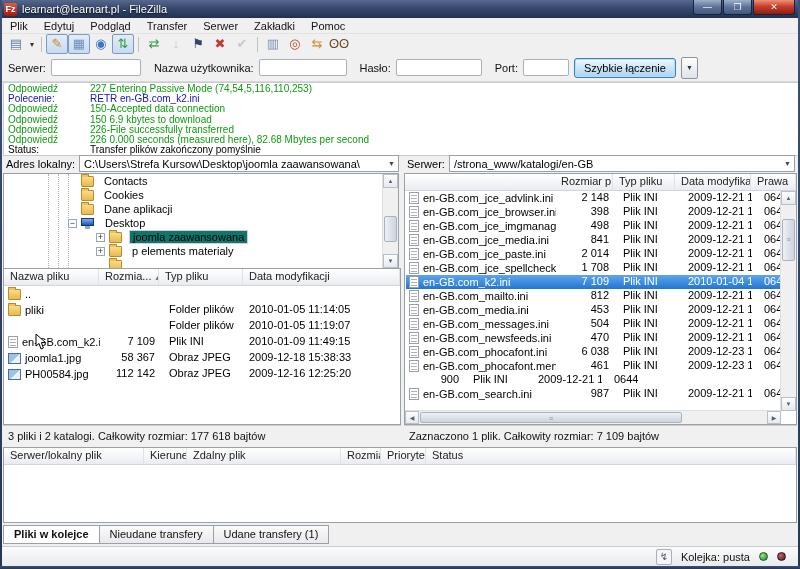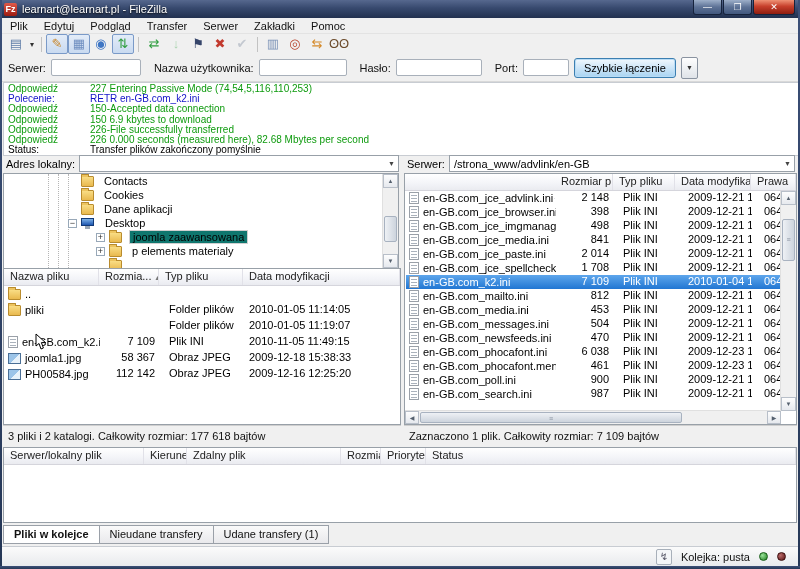--- a/index.html
+++ b/index.html
@@ -214,20 +214,21 @@
       <div class="logrow status">
         <span class="loglabel">Status:</span>
         <span class="logmsg">Transfer plików zakończony pomyślnie</span>
       </div>
     </div>
 
   <div class="panel local">
     <div class="addr">
       <span>Adres lokalny:</span>
       <span class="combo">
+        <span>C:\Users\Strefa Kursow\Desktop\joomla zaawansowana\</span>
         <span class="arr">▼</span>
       </span>
     </div>
     <div class="tree" id="localtree">
       <div class="guide" style="left:44px"></div>
       <div class="guide" style="left:54px"></div>
       <div class="guide" style="left:64px"></div>
       <div class="vsb" style="right:0;top:0;bottom:0">
         <span class="sbbtn" style="top:0;left:0">▲</span>
         <span class="sbbtn" style="bottom:0;left:0">▼</span>
@@ -304,21 +305,21 @@
             <span class="cell type" style="width: 84px;">Folder plików</span>
             <span class="cell date" style="flex: 1 1 0%;">2010-01-05 11:19:07</span>
           </div>
           <div class="frow">
             <span class="cell name" style="width: 95px;">
               <span class="ic ini"></span>
               <span>en-GB.com_k2.ini</span>
             </span>
             <span class="cell size" style="width: 60px;">7 109</span>
             <span class="cell type" style="width: 84px;">Plik INI</span>
-            <span class="cell date" style="flex: 1 1 0%;">2010-11-05 11:49:15</span>
+            <span class="cell date" style="flex: 1 1 0%;">2010-01-09 11:49:15</span>
           </div>
           <div class="frow">
             <span class="cell name" style="width: 95px;">
               <span class="ic jpg"></span>
               <span>joomla1.jpg</span>
             </span>
             <span class="cell size" style="width: 60px;">58 367</span>
             <span class="cell type" style="width: 84px;">Obraz JPEG</span>
             <span class="cell date" style="flex: 1 1 0%;">2009-12-18 15:38:33</span>
           </div>
@@ -332,21 +333,21 @@
             <span class="cell date" style="flex: 1 1 0%;">2009-12-16 12:25:20</span>
           </div>
         </div>
     </div>
   </div>
 
   <div class="panel remote">
     <div class="addr">
       <span>Serwer:</span>
       <span class="combo">
-        <span>/strona_www/advlink/en-GB</span>
+        <span>/strona_www/katalogi/en-GB</span>
         <span class="arr">▼</span>
       </span>
     </div>
     <div class="flist">
       <div class="hdr" id="remotehdr">
           <span class="hcell" style="width: 150px; margin-top: 24px;">Nazwa pliku<span class="sortarr">▴</span></span>
           <span class="hcell" style="width: 58px;">Rozmiar p...</span>
           <span class="hcell" style="width: 62px;">Typ pliku</span>
           <span class="hcell" style="width: 76px;">Data modyfika...</span>
           <span class="hcell" style="flex: 1 1 0%;">Prawa</span>
@@ -476,24 +477,20 @@
             <span class="cell name" style="width: 150px;">
               <span class="ic ini"></span>
               <span>en-GB.com_phocafont.menu.ini</span>
             </span>
             <span class="cell size" style="width: 58px;">461</span>
             <span class="cell type" style="width: 62px;">Plik INI</span>
             <span class="cell date" style="width: 76px;">2009-12-23 14:...</span>
             <span class="cell perms" style="flex: 1 1 0%;">0644</span>
           </div>
           <div class="frow">
-            <span class="cell name" style="width: 150px;">
-              <span class="ic ini"></span>
-              <span>en-GB.com_poll.ini</span>
-            </span>
             <span class="cell size" style="width: 58px;">900</span>
             <span class="cell type" style="width: 62px;">Plik INI</span>
             <span class="cell date" style="width: 76px;">2009-12-21 11:...</span>
             <span class="cell perms" style="flex: 1 1 0%;">0644</span>
           </div>
           <div class="frow">
             <span class="cell name" style="width: 150px;">
               <span class="ic ini"></span>
               <span>en-GB.com_search.ini</span>
             </span>

